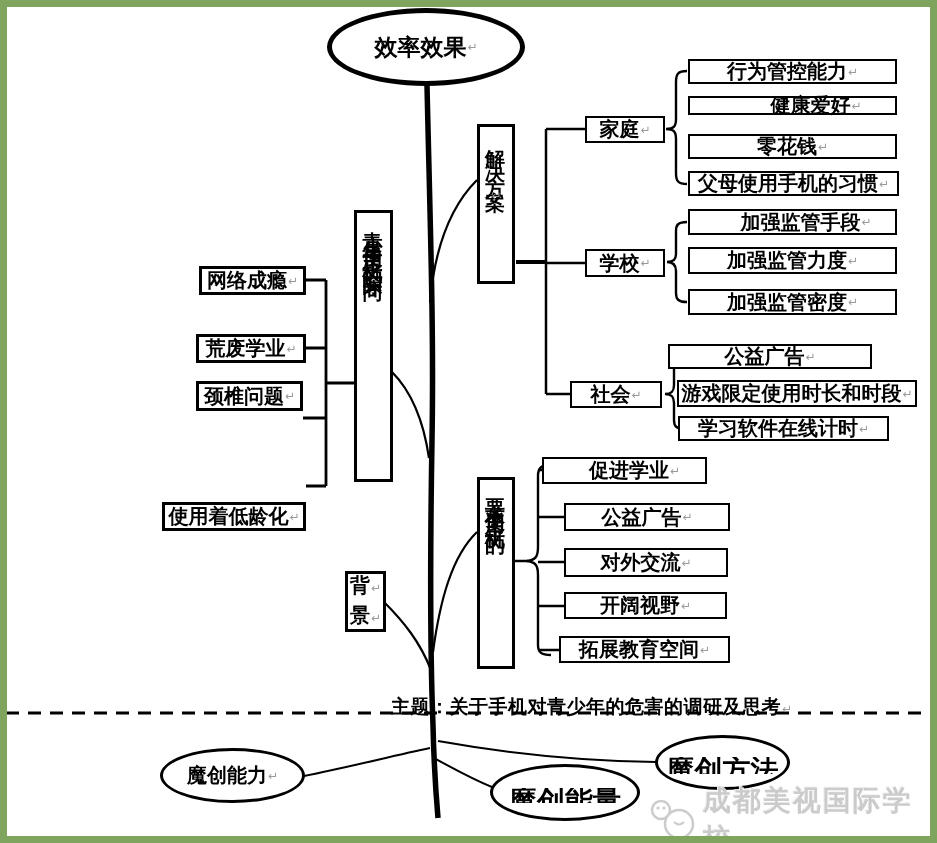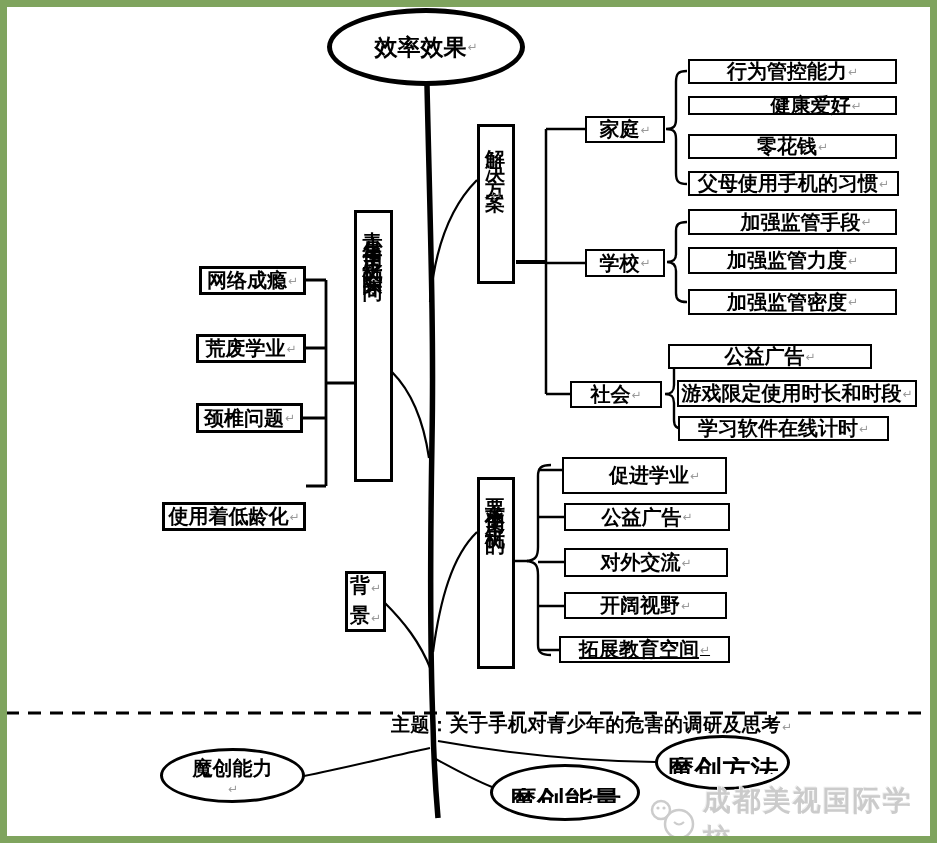--- a/index.html
+++ b/index.html
@@ -17,21 +17,21 @@
   .pil{font-family:"DejaVu Sans",sans-serif;font-weight:normal;font-size:12px;color:#9a9a9a;margin-left:1px;}
   .vbox{writing-mode:vertical-rl;text-orientation:upright;overflow:hidden;
         display:flex;align-items:center;justify-content:flex-start;}
   .ellipse{position:absolute;box-sizing:border-box;background:#fff;border:3px solid #000;
            border-radius:50%;z-index:2;display:flex;align-items:center;justify-content:center;
            font-weight:bold;font-size:21px;white-space:nowrap;}
   .root{border-width:5px;font-size:23px;}
   .cliptext{position:absolute;overflow:hidden;text-align:center;font-weight:bold;font-size:28px;
             left:0;right:0;line-height:26px;}
   .theme{position:absolute;left:391px;top:694px;z-index:2;font-weight:bold;font-size:19px;
-         white-space:nowrap;letter-spacing:0.5px;margin-top:18px;}
+         white-space:nowrap;letter-spacing:0.5px;}
   .bgline{line-height:27px;text-align:center;}
   .watermark{position:absolute;left:648px;top:782px;z-index:25;display:flex;align-items:center;gap:6px;}
   .wm-text{font-size:28px;font-weight:bold;color:#cbcbcb;letter-spacing:2px;
            text-shadow:1px 1px 0 #ffffff, -1px -1px 0 #efefef;}
 </style>
 </head>
 <body>
 
 <div class="canvas">
 
@@ -74,21 +74,21 @@
   </div>
 
   <div class="box" style="left:199px;top:266px;width:107px;height:29px;">
     <span>网络成瘾</span>
       <span class="pil">↵</span>
   </div>
   <div class="box" style="left:196px;top:334px;width:110px;height:29px;">
     <span>荒废学业</span>
       <span class="pil">↵</span>
   </div>
-  <div class="box" style="left:196px;top:403px;width:107px;height:30px;">
+  <div class="box" style="left:196px;top:381px;width:107px;height:30px;">
     <span>颈椎问题</span>
       <span class="pil">↵</span>
   </div>
   <div class="box" style="left:162px;top:472px;width:144px;height:29px;margin-top:30px;">
     <span>使用着低龄化</span>
       <span class="pil">↵</span>
   </div>
 
   <div class="box vbox" style="left:354px;top:210px;width:39px;height:272px;letter-spacing:5px;padding-top:3px;">
     <span>青少年使用手机的实际问</span>
@@ -150,51 +150,51 @@
       <span class="pil">↵</span>
   </div>
   <div class="box thin" style="left:678px;top:416px;width:211px;height:25px;">
     <span>学习软件在线计时</span>
       <span class="pil">↵</span>
   </div>
 
   <div class="box vbox" style="left:477px;top:477px;width:38px;height:192px;letter-spacing:6px;padding-top:3px;">
     <span>要求使用手机的</span>
   </div>
-  <div class="box thin" style="left:562px;top:457px;width:165px;height:37px;padding-left:20px;">
+  <div class="box thin" style="left:542px;top:457px;width:165px;height:27px;padding-left:20px;">
     <span>促进学业</span>
       <span class="pil">↵</span>
   </div>
   <div class="box thin" style="left:564px;top:503px;width:166px;height:28px;">
     <span>公益广告</span>
       <span class="pil">↵</span>
   </div>
   <div class="box thin" style="left:564px;top:548px;width:164px;height:29px;">
     <span>对外交流</span>
       <span class="pil">↵</span>
   </div>
   <div class="box thin" style="left:564px;top:592px;width:163px;height:27px;">
     <span>开阔视野</span>
       <span class="pil">↵</span>
   </div>
-  <div class="box thin" style="left:559px;top:636px;width:171px;height:27px;text-decoration:underline;">
+  <div class="box thin" style="left:559px;top:636px;width:171px;height:27px;">
     <span>拓展教育空间</span>
       <span class="pil">↵</span>
   </div>
 
   <div class="box" style="left:345px;top:571px;width:41px;height:61px;flex-direction:column;">
     <div class="bgline"><span>背</span><span class="pil">↵</span></div>
     <div class="bgline"><span>景</span><span class="pil">↵</span></div>
   </div>
 
   <div class="theme">
     <span>主题：关于手机对青少年的危害的调研及思考</span><span class="pil">↵</span>
   </div>
 
-  <div class="ellipse" style="left:160px;top:748px;width:145px;height:55px;font-size:20px;flex-direction:column;">
+  <div class="ellipse" style="left:160px;top:748px;width:145px;height:55px;font-size:20px;">
     <span>魔创能力</span>
       <span class="pil">↵</span>
   </div>
   <div class="ellipse" style="left:490px;top:764px;width:150px;height:57px;">
     <div class="cliptext" style="top:21px;height:15px;">
       <span>魔创能量</span>
     </div>
   </div>
   <div class="ellipse" style="left:655px;top:735px;width:135px;height:55px;">
     <div class="cliptext" style="top:19px;height:17px;">

